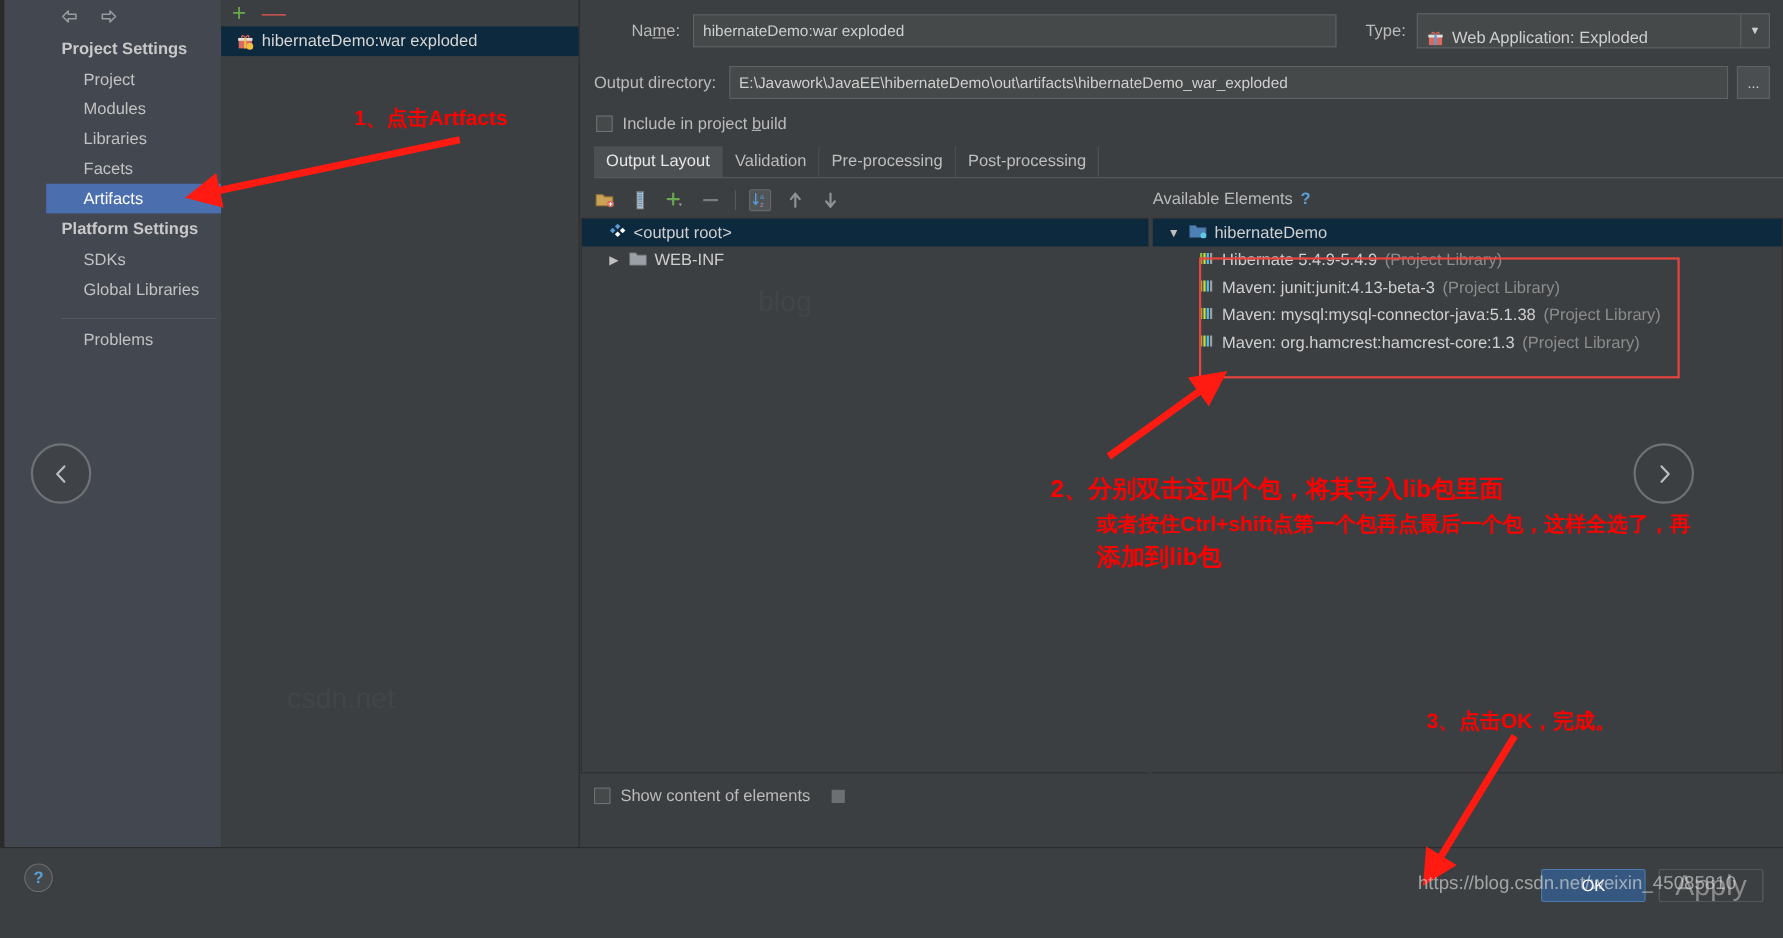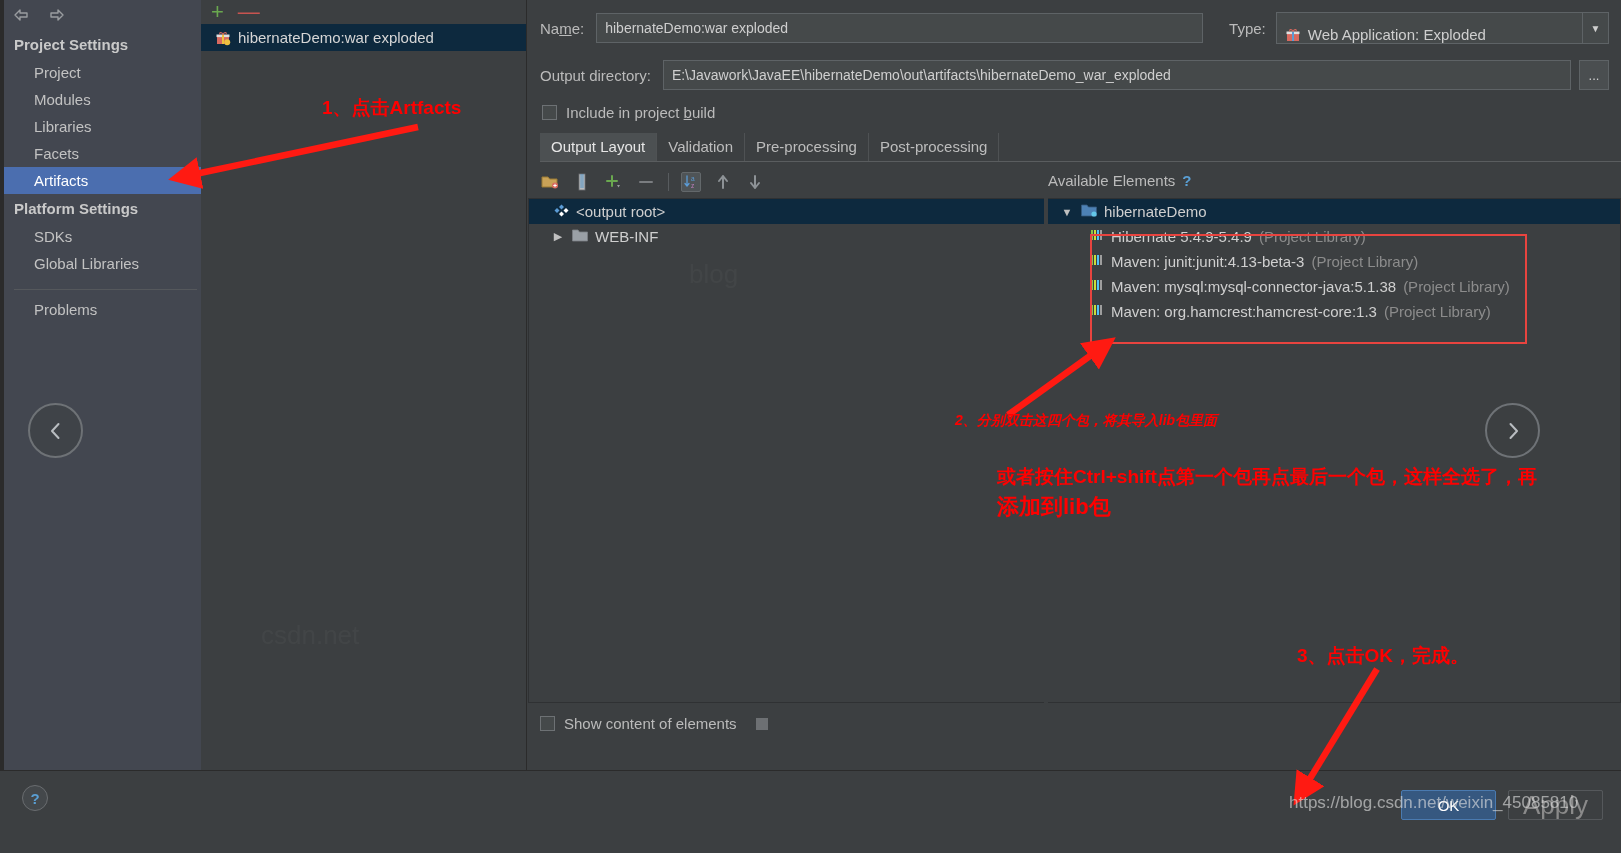--- a/index.html
+++ b/index.html
@@ -16,20 +16,21 @@
     color: #bbbbbb;
     font-size: 15px;
   }
 
   
   #sidebar {
     position: absolute; left: 0; top: 0;
     width: 216px; height: 770px;
     background: #434750;
     border-right: 1px solid #2b2b2b;
+    padding-left: 42px;
   }
   #sidebar-navbar {
     height: 30px; display: flex; align-items: center;
     padding-left: 12px; gap: 14px;
   }
   .navarrow { width: 20px; height: 16px; position: relative; cursor: default; }
   .navarrow svg { display: block; }
   .side-group-title {
     padding: 6px 0 6px 14px;
     font-weight: bold; color: #c9c9c9; font-size: 15px;
@@ -85,21 +86,21 @@
   
   .gift-icon { width: 16px; height: 16px; position: relative; flex: none; }
 
   
   #main {
     position: absolute; left: 528px; top: 0;
     width: 1093px; height: 770px;
     background: #3c3f41;
   }
 
-  .row-name { display: flex; align-items: center; padding: 12px 12px 0 12px; }
+  .row-name { display: flex; align-items: center; padding: 12px 12px 0 12px; margin-left: 34px; }
   .lbl { color: #bbbbbb; font-size: 15px; white-space: nowrap; }
   .lbl u { text-decoration: underline; }
   .txtfield {
     background: #45494a; border: 1px solid #5e6366;
     color: #cfcfcf; font-size: 14px;
     font-family: "Liberation Sans", sans-serif;
     padding: 5px 8px; outline: none;
   }
   #name-input { width: 610px; margin-left: 12px; height: 30px; }
   #type-label { margin-left: 26px; }
@@ -222,21 +223,21 @@
   #circle-prev { left: 28px; top: 403px; }
   #circle-next { left: 1485px; top: 403px; }
 
   
   .anno {
     position: absolute; color: #ff0000;
     font-family: "Liberation Sans", sans-serif;
     font-weight: bold; z-index: 60; white-space: nowrap;
   }
   #anno1 { left: 322px; top: 95px; font-size: 19px; }
-  #anno2a { left: 955px; top: 412px; font-size: 14px; font-style: italic; }
+  #anno2a { left: 955px; top: 430px; font-size: 22px; }
   #anno2b { left: 997px; top: 464px; font-size: 19px; }
   #anno2c { left: 997px; top: 492px; font-size: 22px; }
   #anno3 { left: 1297px; top: 643px; font-size: 19px; }
 
   #redbox {
     position: absolute; left: 1090px; top: 234px;
     width: 437px; height: 110px;
     border: 2px solid #e8443f; z-index: 50;
     pointer-events: none;
   }

